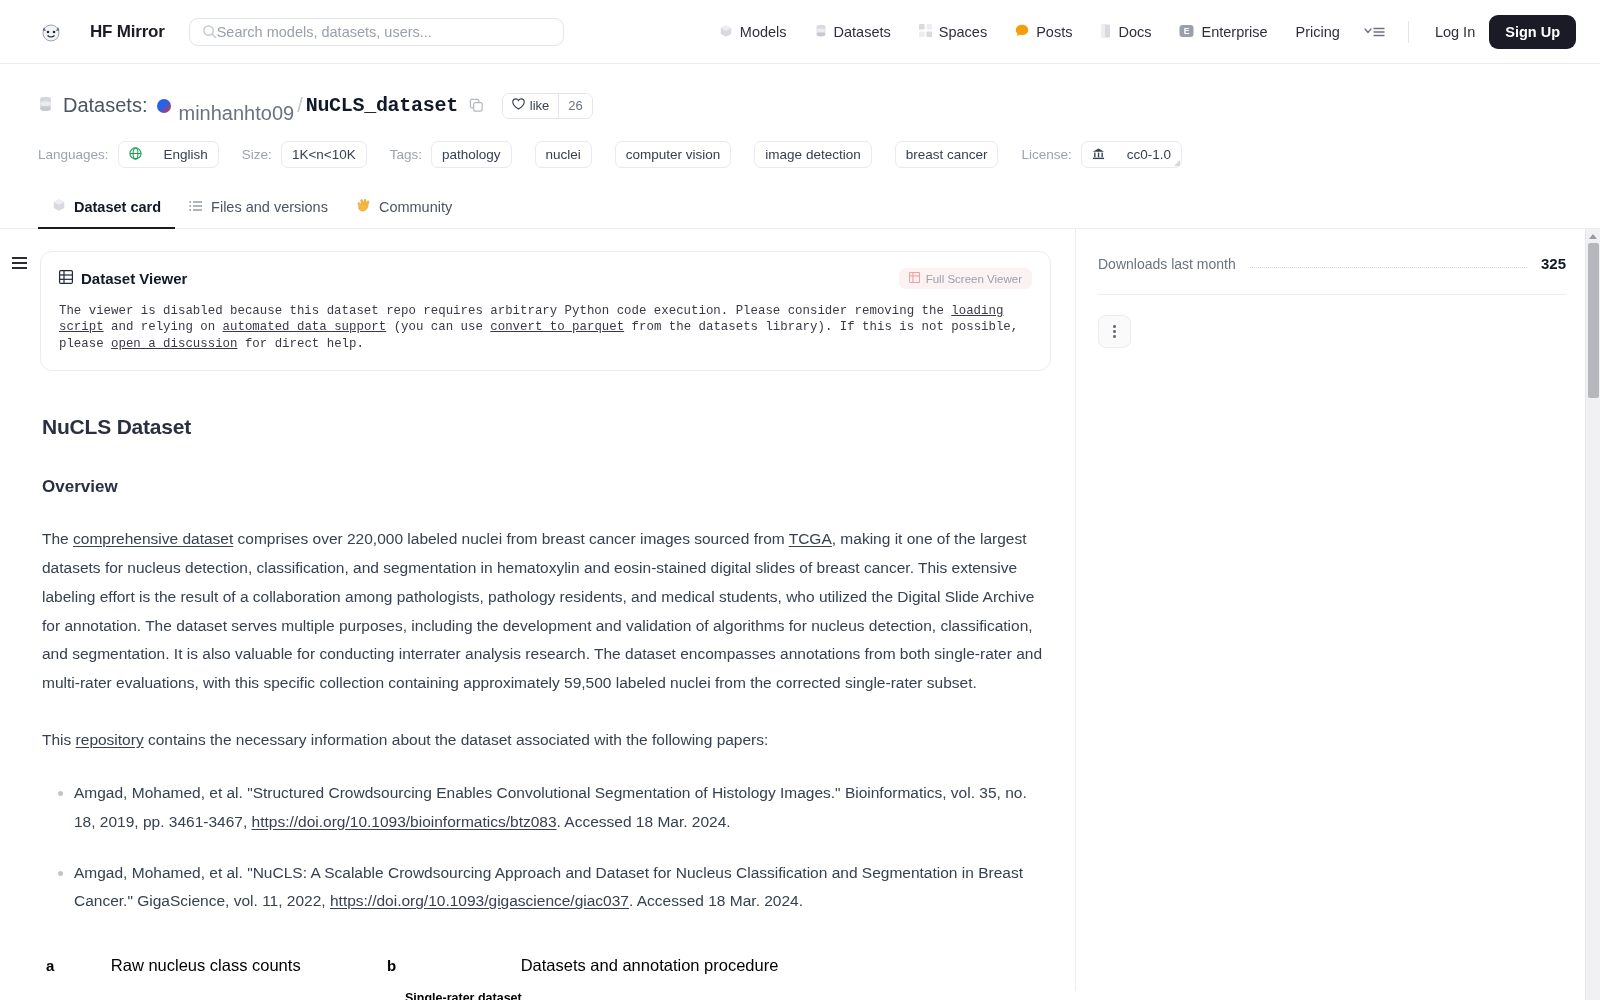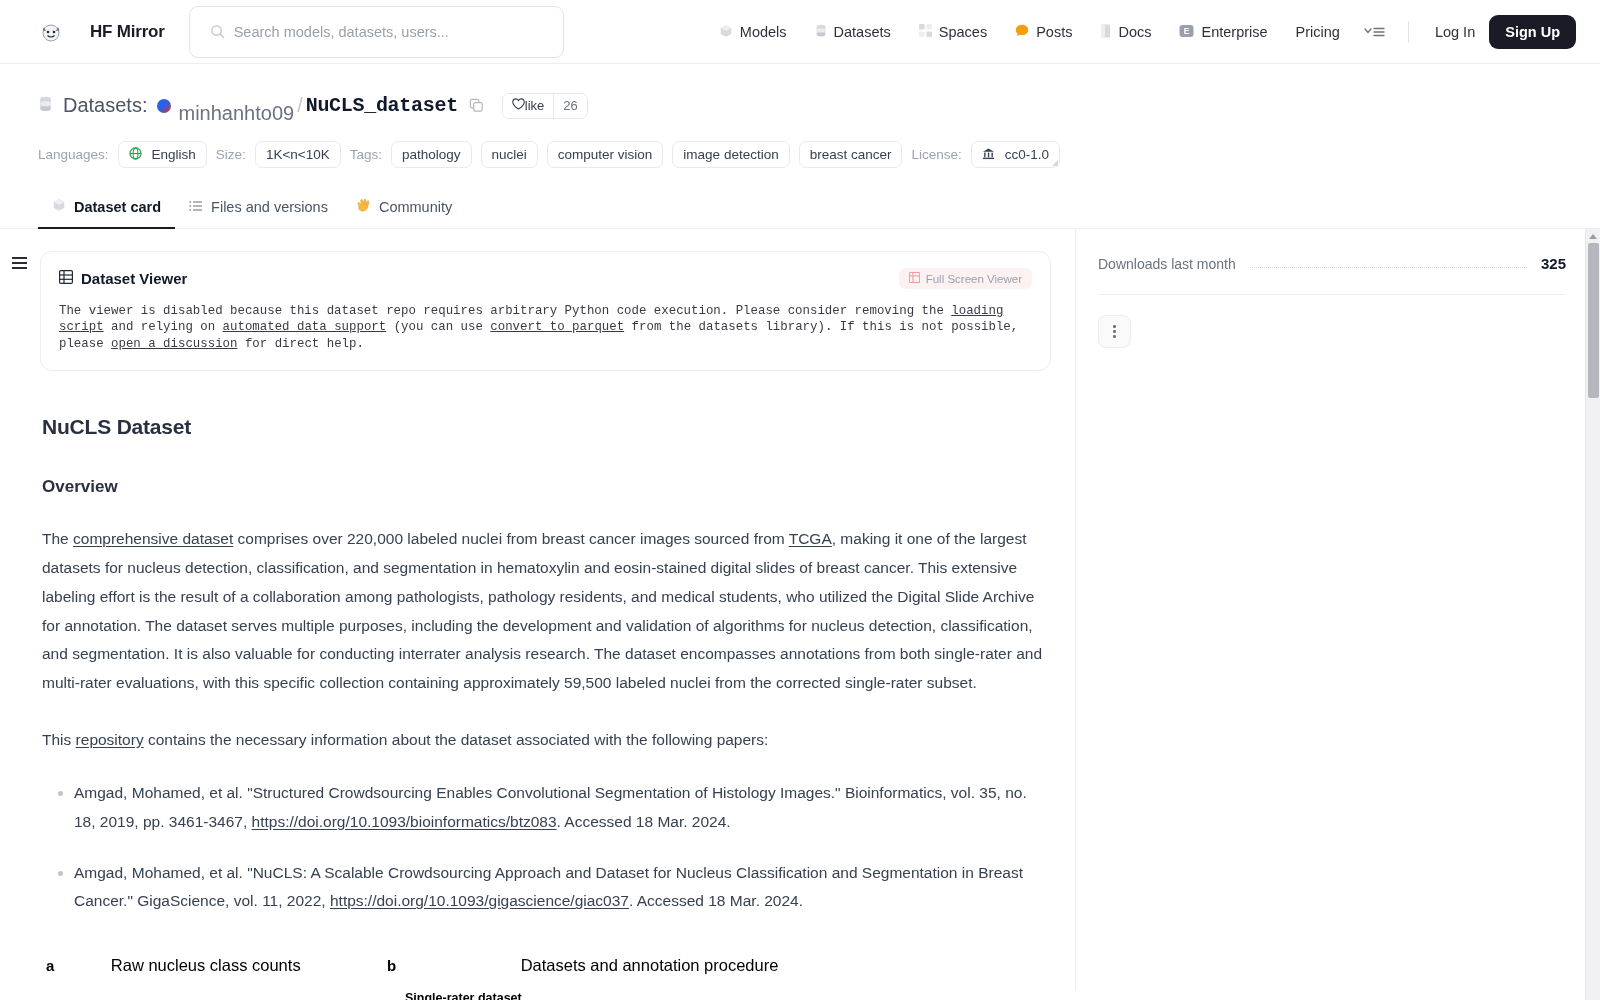--- a/index.html
+++ b/index.html
@@ -25,27 +25,26 @@
   .brand { display: flex; align-items: center; gap: 26px; flex: 0 0 auto; }
   .brand-logo {
     width: 26px; height: 26px;
     display: flex; align-items: center; justify-content: center;
     font-size: 20px; line-height: 1;
   }
   .brand-name { font-size: 17px; font-weight: 700; color: #1b1b28; letter-spacing: -0.2px; }
 
   .searchbox {
     margin-left: 24px;
-    width: 375px; height: 52px;
+    width: 375px; height: 28px;
     border: 1px solid #e3e3ea;
     border-radius: 9px;
     background: #fff;
     display: flex; align-items: center;
-    padding: 0 20px;
-    gap: 9px;
+    padding: 0 12px;
   }
   .search-ico { width: 15px; height: 15px; flex: 0 0 auto; opacity: .55; }
   .search-ph { font-size: 14.5px; color: #9aa0ab; }
 
   .nav-right {
     margin-left: auto;
     display: flex; align-items: center; gap: 0px;
   }
   .nav-item {
     display: flex; align-items: center; gap: 7px;
@@ -78,33 +77,33 @@
     display: inline-block; margin: 0 7px 0 10px; flex: 0 0 auto;
   }
   .ds-owner { font-size: 20px; color: #6b7280; margin-top: 16px; }
   .ds-slash { font-size: 20px; color: #c3c6cd; margin: 0 3px; }
   .ds-name { font-size: 20px; font-weight: 700; color: #111827; font-family: "Liberation Mono", monospace; letter-spacing: -0.3px; }
   .copy-ico { margin-left: 11px; opacity: .5; width: 15px; height: 15px; }
   .like-group {
     margin-left: 18px; display: inline-flex; align-items: stretch;
     border: 1px solid #e5e5ec; border-radius: 7px; overflow: hidden; height: 26px;
   }
-  .like-btn { display:flex; align-items:center; padding: 0 9px; font-size: 13px; color:#374151; background:#fff; }
+  .like-btn { display:flex; align-items:center; gap:5px; padding: 0 9px; font-size: 13px; color:#374151; background:#fff; }
   .like-count { display:flex; align-items:center; padding: 0 9px; font-size: 13px; color:#6b7280; border-left: 1px solid #e5e5ec; background:#fff; }
 
   .ds-meta-row {
     display: flex; align-items: center; flex-wrap: nowrap;
     gap: 0; margin-top: 16px;
   }
   .meta-label { font-size: 13.5px; color: #9ca3af; margin-right: 9px; }
   .pill {
-    display: inline-flex; align-items: center; gap: 10px;
+    display: inline-flex; align-items: center; gap: 22px;
     border: 1px solid #e9e9ef; border-radius: 7px;
     padding: 4px 10px; font-size: 13.5px; color: #374151;
-    background: #fff; white-space: nowrap; margin-right: 9px;
+    background: #fff; white-space: nowrap; margin-right: 23px;
     height: 27px;
   }
   .pill.lic { position: relative; }
   .pill.lic::after {
     content:""; position:absolute; right:1px; bottom:1px;
     border-width: 0 0 6px 6px; border-style: solid;
     border-color: transparent transparent #d7d7de transparent;
   }
 
   

